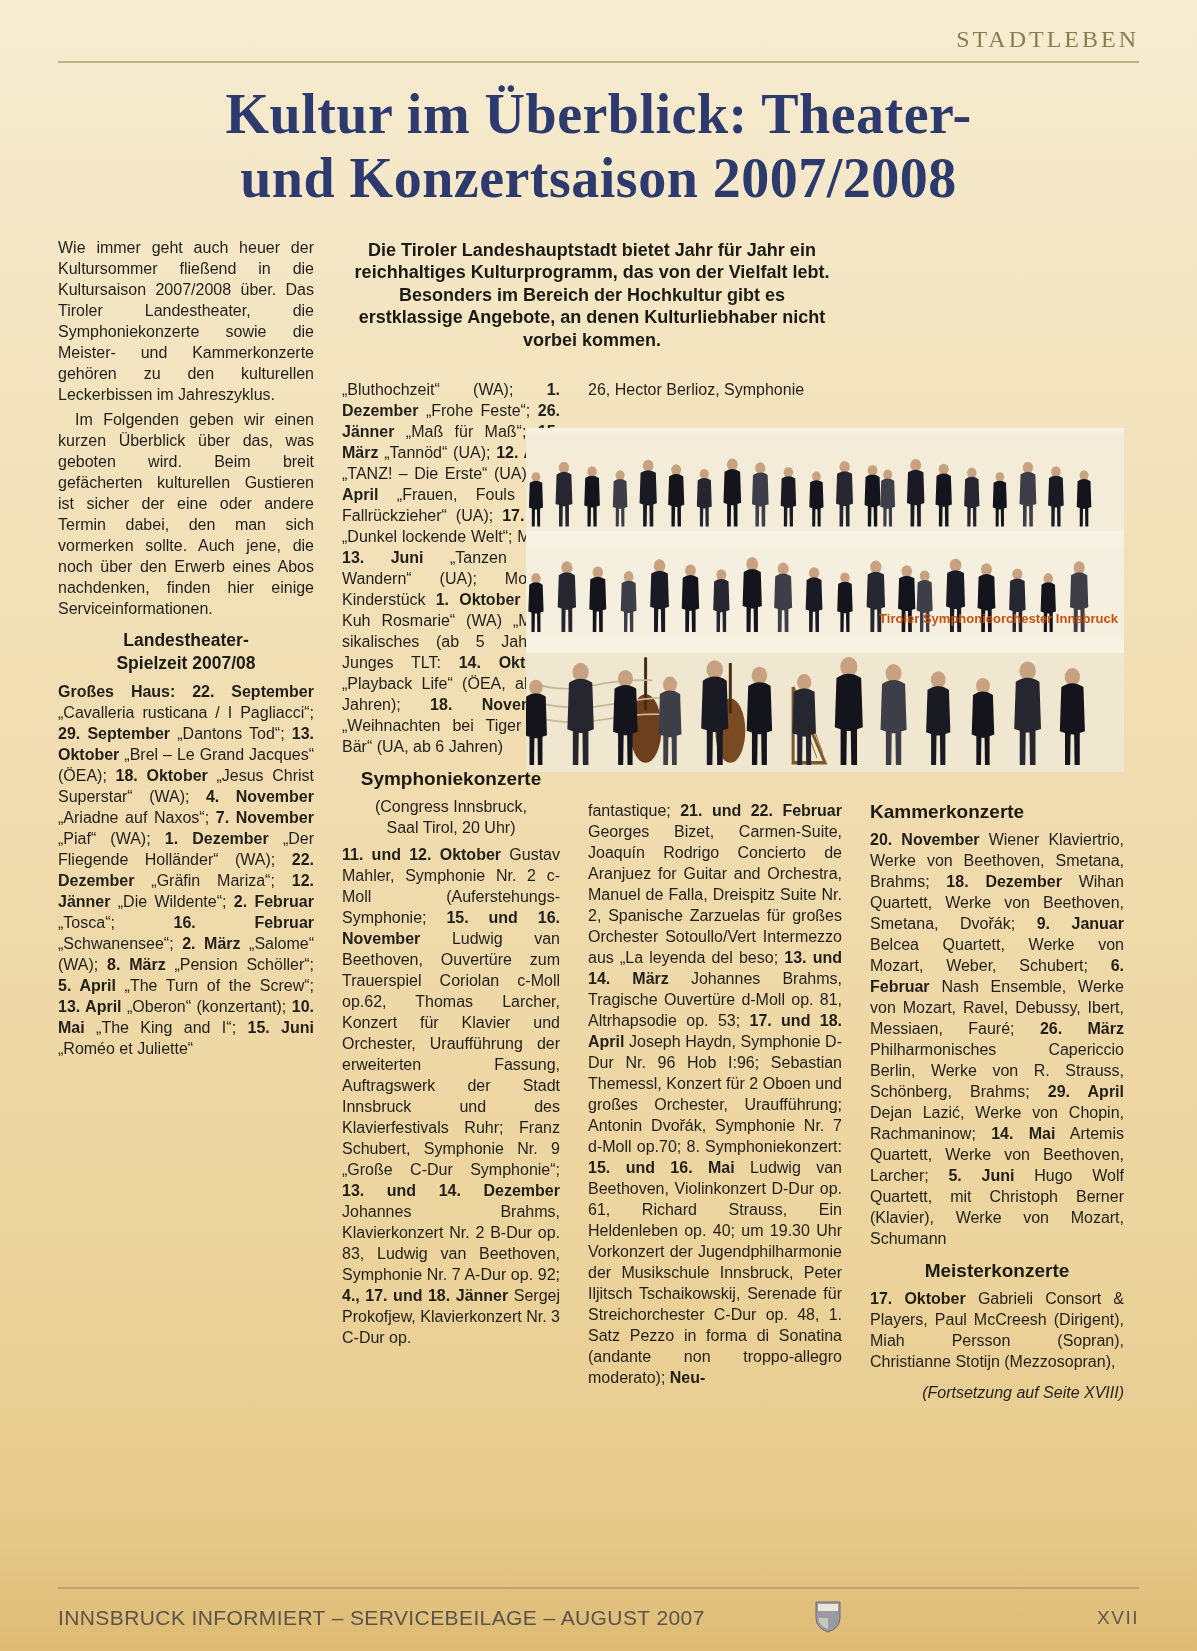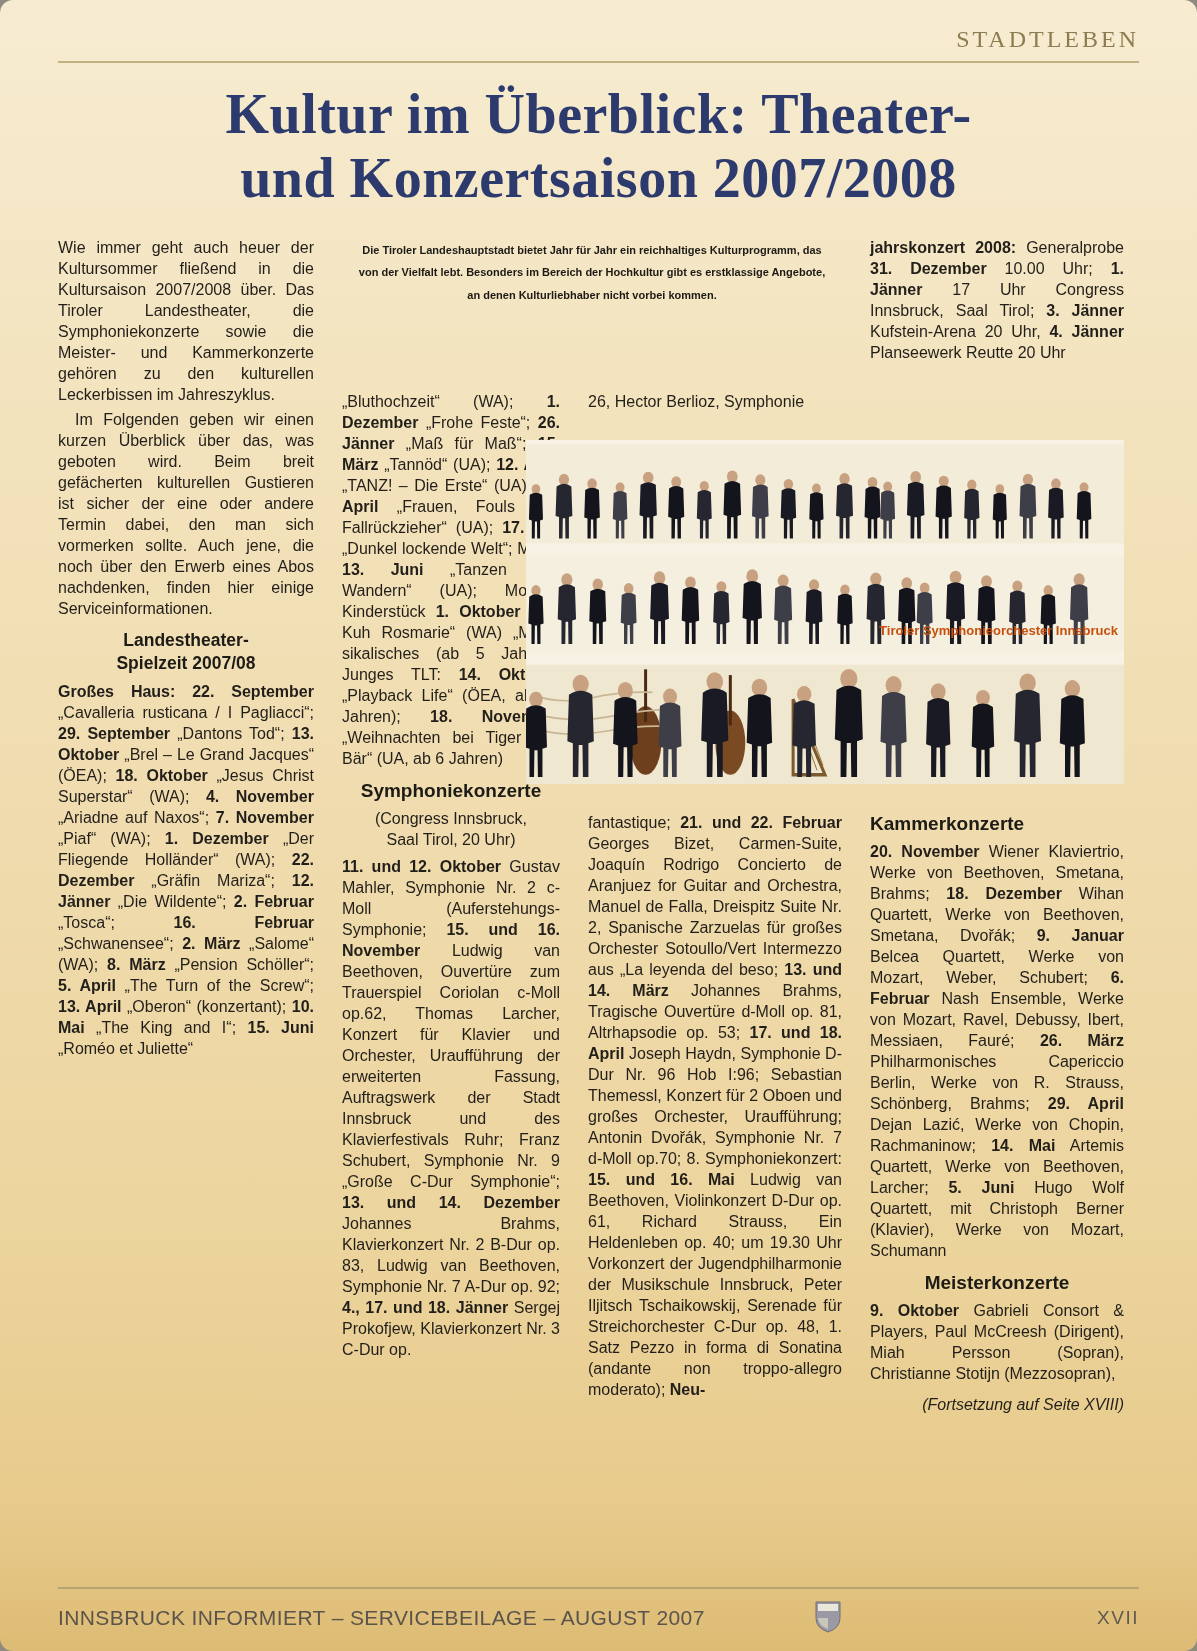--- a/index.html
+++ b/index.html
@@ -1,32 +1,32 @@
 <!DOCTYPE html>
 <html lang="de"><head>
 <meta charset="utf-8">
 <style>
   html,body{margin:0;padding:0;}
   body{background:#8e8a80;font-family:"Liberation Sans",sans-serif;}
   .page{position:relative;width:1197px;height:1651px;margin:0 auto;overflow:hidden;
-    background:linear-gradient(180deg,#f7ecd2 0%,#f3e3bd 25%,#efdaab 55%,#ecd49d 75%,#e7ca8b 92%,#ddbb74 100%);border-radius:13px;}
+    background:linear-gradient(180deg,#f7ecd2 0%,#f3e3bd 25%,#efdaab 55%,#ecd49d 75%,#e7ca8b 92%,#ddbb74 100%);}
   .inner{padding:26px 58px 0;}
   .kicker{display:block;text-align:right;font-family:"Liberation Serif",serif;font-size:24px;letter-spacing:3px;color:#8d7c50;}
   .rule{border-top:2px solid #c3b083;margin-top:8px;}
   .title{font-family:"Liberation Serif",serif;font-size:56px;line-height:1.14;font-weight:bold;color:#2d3a6d;text-align:center;margin:20px 0 26px;white-space:pre-line;letter-spacing:.5px;}
   .grid{display:grid;grid-template-columns:256px 218px 254px 254px;column-gap:33px;row-gap:12px;font-size:16px;line-height:21px;color:#221f1a;gap:28px;}
   p{margin:0 0 4px;}
   .just{text-align:justify;}
   .ind{text-indent:17px;}
   .colhead{font-weight:bold;font-size:17.5px;line-height:23px;text-align:center;margin:10px 0 6px;color:#1d1b16;}
   .colhead.big{font-size:19px;}
   .colhead.left{text-align:left;}
   .pre{white-space:pre-line;}
   .venue{text-align:center;margin-bottom:6px;}
-  .intro-center{grid-column:2/4;grid-row:1;font-weight:bold;text-align:center;font-size:11px;line-height:22.5px;padding:2px 10px 0;color:#1c1a15;}
+  .intro-center{grid-column:2/4;grid-row:1;font-weight:bold;text-align:center;font-size:18px;line-height:22.5px;padding:2px 10px 0;color:#1c1a15;}
   .col1{grid-column:1;grid-row:1/5;}
   .col4top{grid-column:4;grid-row:1;text-align:justify;}
   .col2{grid-column:2;grid-row:2/5;}
   .berlioz{grid-column:3;grid-row:2;align-self:start;}
   .photo{grid-column:3/5;grid-row:3;position:relative;margin:0 0 0 -62px;height:344px;}
   .photo svg{width:100%;height:100%;display:block;}
   .caption{position:absolute;top:180px;right:6px;font-size:13px;font-weight:bold;color:#c7500d;}
   .col3bot{grid-column:3;grid-row:4;}
   .col4bot{grid-column:4;grid-row:4;}
   .cont{font-style:italic;text-align:right;margin-top:10px;font-size:16px;}
@@ -52,21 +52,20 @@
       <div class="col1">
         <p class="just">Wie immer geht auch heuer der Kultursommer fließend in die Kultursaison 2007/2008 über. Das Tiroler Landestheater, die Symphoniekonzerte sowie die Meister- und Kammerkonzerte gehören zu den kulturellen Leckerbissen im Jahreszyklus.</p>
         <p class="just ind">Im Folgenden geben wir einen kurzen Überblick über das, was geboten wird. Beim breit gefächerten kulturellen Gustieren ist sicher der eine oder andere Termin dabei, den man sich vormerken sollte. Auch jene, die noch über den Erwerb eines Abos nachdenken, finden hier einige Serviceinformationen.</p>
         <h3 class="colhead pre">Landestheater-
 Spielzeit 2007/08</h3>
         <p class="just"><b>Großes Haus: 22. September</b> „Cavalleria rusticana / I Pagliacci“; <b>29. September</b> „Dantons Tod“; <b>13. Oktober</b> „Brel – Le Grand Jacques“ (ÖEA); <b>18. Oktober</b> „Jesus Christ Superstar“ (WA); <b>4. November</b> „Ariadne auf Naxos“; <b>7. November</b> „Piaf“ (WA); <b>1. Dezember</b> „Der Fliegende Holländer“ (WA); <b>22. Dezember</b> „Gräfin Mariza“; <b>12. Jänner</b> „Die Wildente“; <b>2. Februar</b> „Tosca“; <b>16. Februar</b> „Schwanensee“; <b>2. März</b> „Salome“ (WA); <b>8. März</b> „Pension Schöller“; <b>5. April</b> „The Turn of the Screw“; <b>13. April</b> „Oberon“ (konzertant); <b>10. Mai</b> „The King and I“; <b>15. Juni</b> „Roméo et Juliette“</p>
       </div>
 
       <div class="intro-center">Die Tiroler Landeshauptstadt bietet Jahr für Jahr ein reichhaltiges Kulturprogramm, das von der Vielfalt lebt. Besonders im Bereich der Hochkultur gibt es erstklassige Angebote, an denen Kulturliebhaber nicht vorbei kommen.</div>
 
-      <div class="col4top"><b>jahrskonzert 2008:</b> Generalprobe <b>31. Dezember</b> 10.00 Uhr; <b>1. Jänner</b> 17 Uhr Congress Innsbruck, Saal Tirol; <b>3. Jänner</b> Kufstein-Arena 20 Uhr, <b>4. Jänner</b> Planseewerk Reutte 20 Uhr</div>
 
       <div class="col2">
         <p class="just">„Bluthochzeit“ (WA); <b>1. Dezember</b> „Frohe Feste“; <b>26. Jänner</b> „Maß für Maß“; <b>15. März</b> „Tannöd“ (UA); <b>12. April</b> „TANZ! – Die Erste“ (UA); <b>19. April</b> „Frauen, Fouls und Fallrückzieher“ (UA); <b>17. Mai</b> „Dunkel lockende Welt“; Mobil: <b>13. Juni</b> „Tanzen und Wandern“ (UA); Mobiles Kinderstück <b>1. Oktober</b> „Die Kuh Rosmarie“ (WA) „Muh“-sikalisches (ab 5 Jahren); Junges TLT: <b>14. Oktober</b> „Playback Life“ (ÖEA, ab 13 Jahren); <b>18. November</b> „Weihnachten bei Tiger und Bär“ (UA, ab 6 Jahren)</p>
         <h3 class="colhead big">Symphoniekonzerte</h3>
         <div class="venue pre">(Congress Innsbruck,
 Saal Tirol, 20 Uhr)</div>
         <p class="just"><b>11. und 12. Oktober</b> Gustav Mahler, Symphonie Nr. 2 c-Moll (Auferstehungs-Symphonie; <b>15. und 16. November</b> Ludwig van Beethoven, Ouvertüre zum Trauerspiel Coriolan c-Moll op.62, Thomas Larcher, Konzert für Klavier und Orchester, Uraufführung der erweiterten Fassung, Auftragswerk der Stadt Innsbruck und des Klavierfestivals Ruhr; Franz Schubert, Symphonie Nr. 9 „Große C-Dur Symphonie“; <b>13. und 14. Dezember</b> Johannes Brahms, Klavierkonzert Nr. 2 B-Dur op. 83, Ludwig van Beethoven, Symphonie Nr. 7 A-Dur op. 92; <b>4., 17. und 18. Jänner</b> Sergej Prokofjew, Klavierkonzert Nr. 3 C-Dur op.</p>
       </div>
 
       <div class="berlioz">26, Hector Berlioz, Symphonie</div>
@@ -162,21 +161,21 @@
       </figure>
 
       <div class="col3bot">
         <p class="just">fantastique; <b>21. und 22. Februar</b> Georges Bizet, Carmen-Suite, Joaquín Rodrigo Concierto de Aranjuez for Guitar and Orchestra, Manuel de Falla, Dreispitz Suite Nr. 2, Spanische Zarzuelas für großes Orchester Sotoullo/Vert Intermezzo aus „La leyenda del beso; <b>13. und 14. März</b> Johannes Brahms, Tragische Ouvertüre d-Moll op. 81, Altrhapsodie op. 53; <b>17. und 18. April</b> Joseph Haydn, Symphonie D-Dur Nr. 96 Hob I:96; Sebastian Themessl, Konzert für 2 Oboen und großes Orchester, Uraufführung; Antonin Dvořák, Symphonie Nr. 7 d-Moll op.70; 8. Symphoniekonzert: <b>15. und 16. Mai</b> Ludwig van Beethoven, Violinkonzert D-Dur op. 61, Richard Strauss, Ein Heldenleben op. 40; um 19.30 Uhr Vorkonzert der Jugendphilharmonie der Musikschule Innsbruck, Peter Iljitsch Tschaikowskij, Serenade für Streichorchester C-Dur op. 48, 1. Satz Pezzo in forma di Sonatina (andante non troppo-allegro moderato); <b>Neu-</b></p>
       </div>
 
       <div class="col4bot">
         <h3 class="colhead left big" style="margin-top:0">Kammerkonzerte</h3>
         <p class="just"><b>20. November</b> Wiener Klaviertrio, Werke von Beethoven, Smetana, Brahms; <b>18. Dezember</b> Wihan Quartett, Werke von Beethoven, Smetana, Dvořák; <b>9. Januar</b> Belcea Quartett, Werke von Mozart, Weber, Schubert; <b>6. Februar</b> Nash Ensemble, Werke von Mozart, Ravel, Debussy, Ibert, Messiaen, Fauré; <b>26. März</b> Philharmonisches Capericcio Berlin, Werke von R. Strauss, Schönberg, Brahms; <b>29. April</b> Dejan Lazić, Werke von Chopin, Rachmaninow; <b>14. Mai</b> Artemis Quartett, Werke von Beethoven, Larcher; <b>5. Juni</b> Hugo Wolf Quartett, mit Christoph Berner (Klavier), Werke von Mozart, Schumann</p>
         <h3 class="colhead big">Meisterkonzerte</h3>
-        <p class="just"><b>9. Oktober</b> Gabrieli Consort &amp; Players, Paul McCreesh (Dirigent), Miah Persson (Sopran), Christianne Stotijn (Mezzosopran),</p>
+        <p class="just"><b>17. Oktober</b> Gabrieli Consort &amp; Players, Paul McCreesh (Dirigent), Miah Persson (Sopran), Christianne Stotijn (Mezzosopran),</p>
         <p class="cont">(Fortsetzung auf Seite XVIII)</p>
       </div>
 
     </div>
   </div>
 
   <footer class="footer">
     <div class="footer-rule"></div>
     <div class="footer-row">
       <span class="footer-left">INNSBRUCK INFORMIERT – SERVICEBEILAGE – AUGUST 2007</span>

